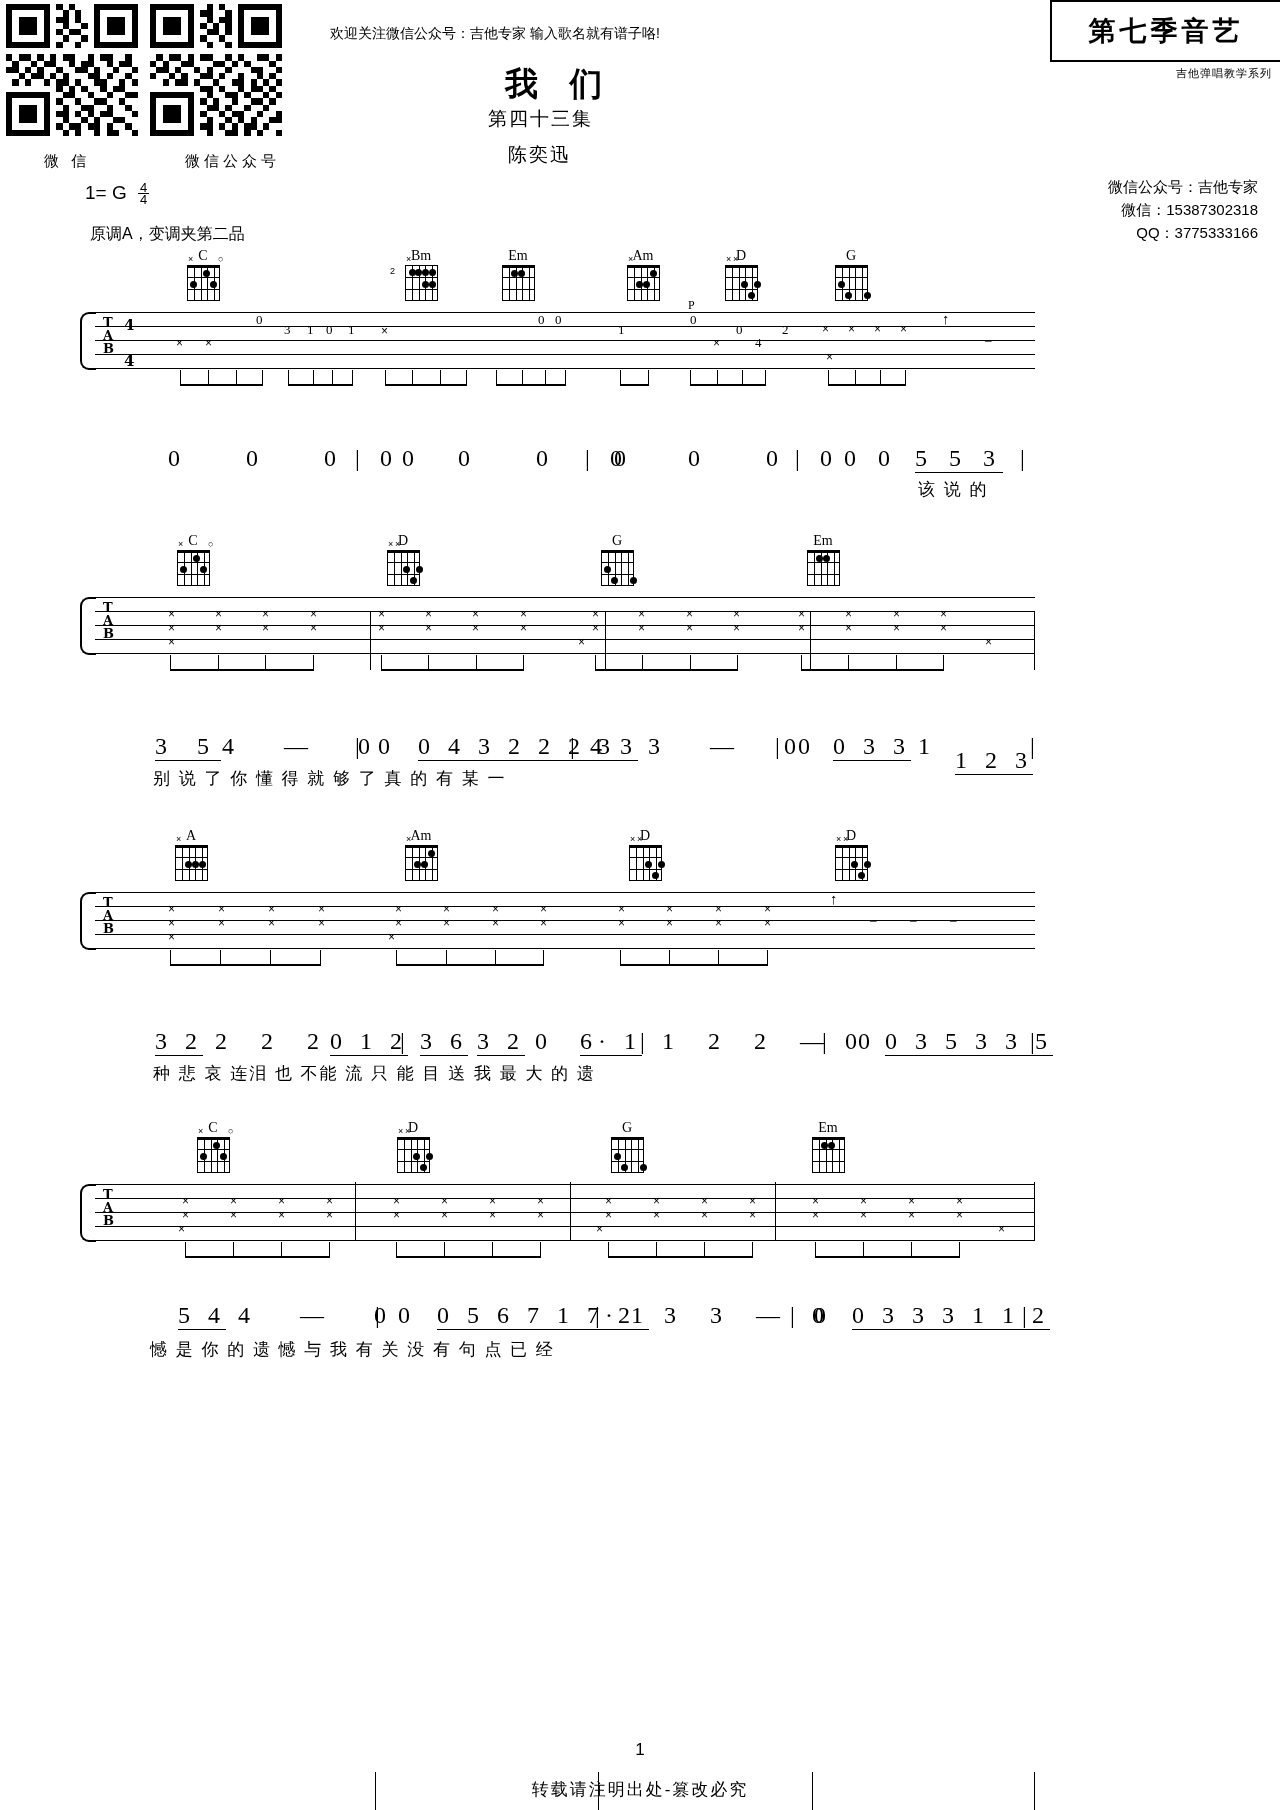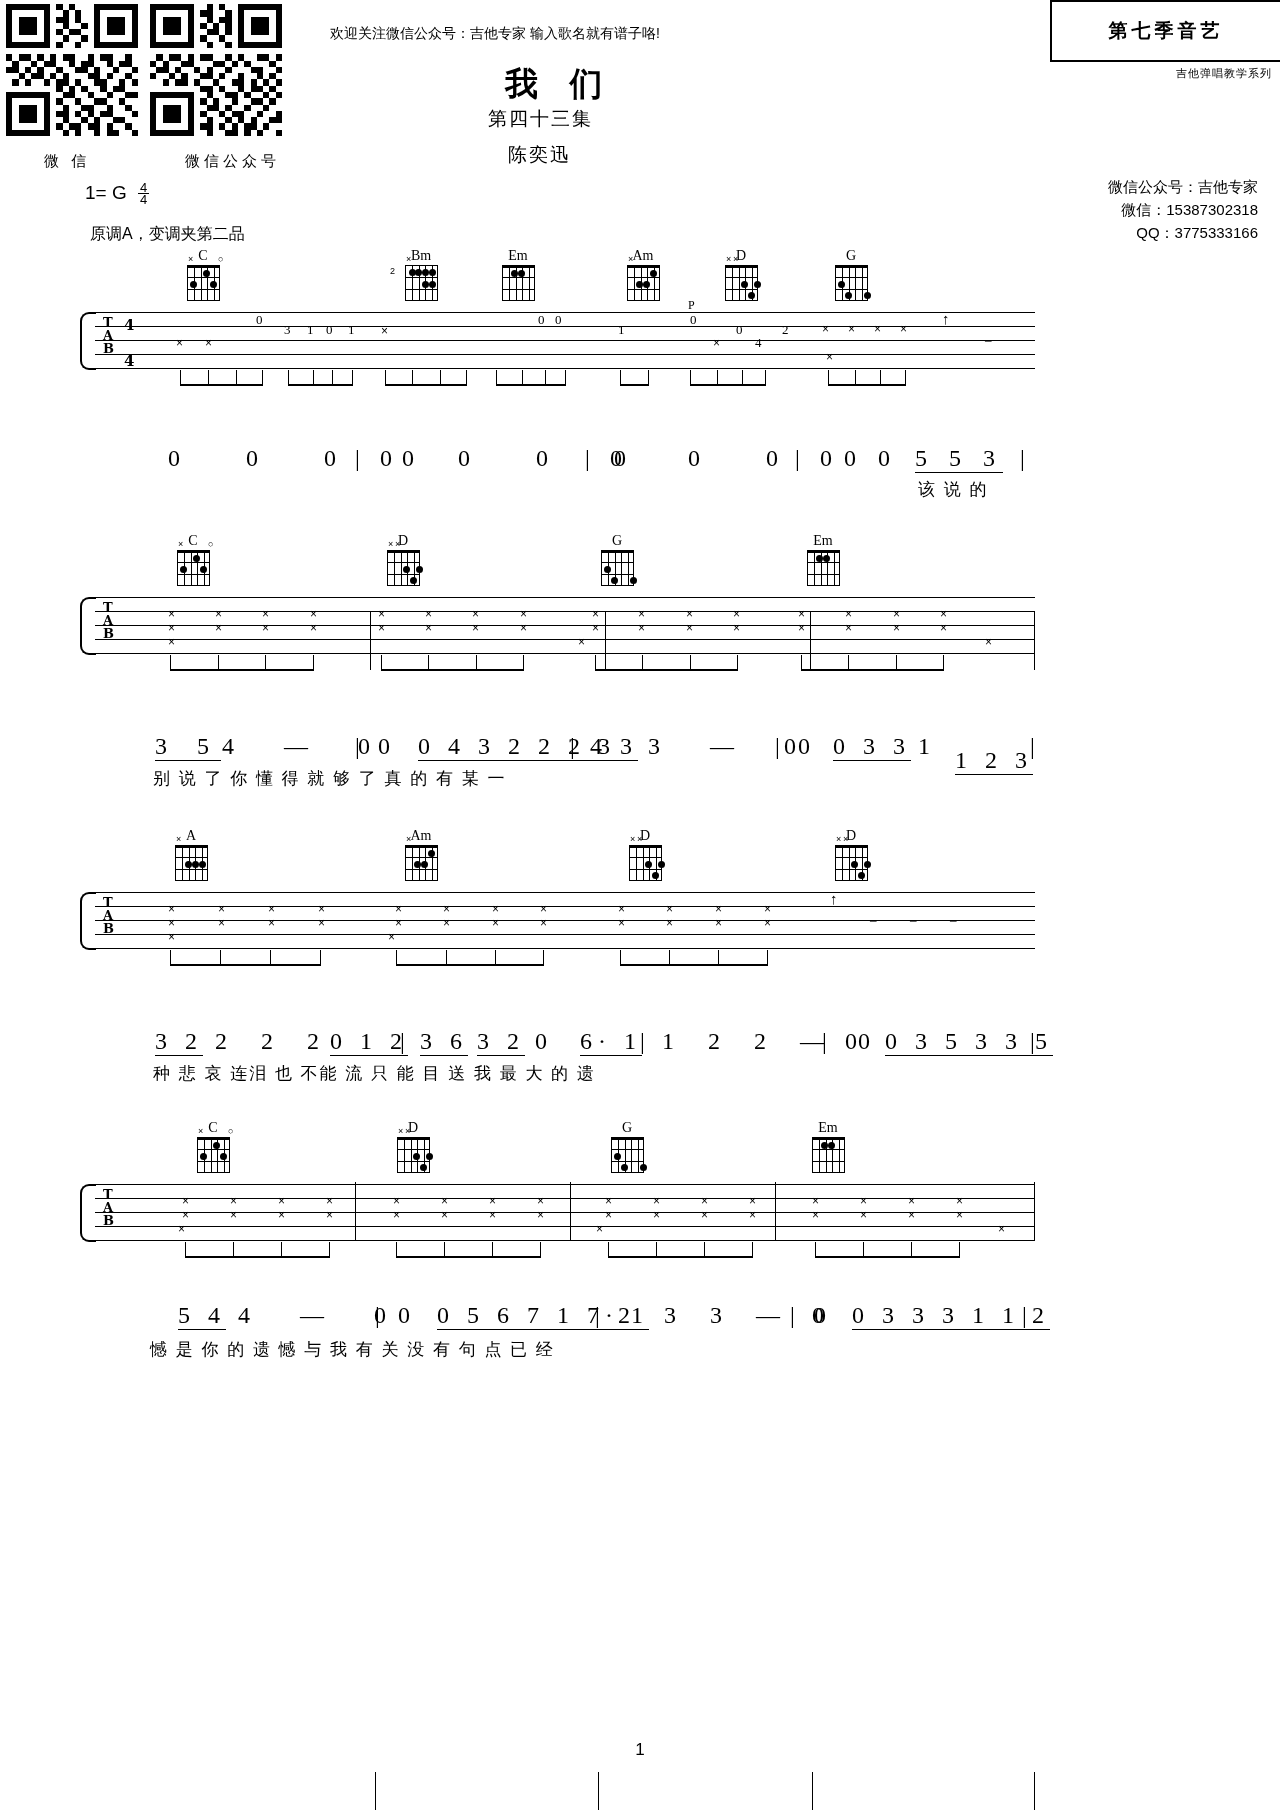--- a/index.html
+++ b/index.html
@@ -29,21 +29,21 @@
     font-size:33px; font-weight:bold; letter-spacing:10px; white-space:nowrap;
   }
   .song-sub { position:absolute; font-size:19px; letter-spacing:2px; white-space:nowrap; }
   .song-artist { position:absolute; font-size:19px; letter-spacing:2px; white-space:nowrap; }
 
   .season-box {
     position:absolute; right:0; top:0; width:230px; height:62px;
     border:2px solid #000; border-right:none; box-sizing:border-box;
     display:flex; align-items:center; justify-content:center;
   }
-  .season-box span { font-family:"DejaVu Serif", serif; font-size:19px; font-weight:bold; letter-spacing:4px; }
+  .season-box span { font-family:"DejaVu Serif", serif; font-size:27px; font-weight:bold; letter-spacing:4px; }
   .season-sub { position:absolute; right:8px; top:66px; font-size:11px; letter-spacing:1px; }
 
   .contact { position:absolute; right:22px; font-size:15px; text-align:right; white-space:nowrap; }
 
   .keyline { position:absolute; font-size:19px; white-space:nowrap; }
   .keyline .frac { display:inline-block; vertical-align:middle; text-align:center; font-size:13px; line-height:11px; margin-left:6px; }
   .keyline .frac .top { display:block; border-bottom:1px solid #000; padding:0 2px; }
   .origline { position:absolute; font-size:16px; white-space:nowrap; }
 
   
@@ -1016,14 +1016,15 @@
     <div class="numrow" style="left:618px;top:130px;letter-spacing:14px;">2 3 3 — 0</div>
     <div class="numrow" style="left:790px;top:130px;">|</div>
     <div class="numrow" style="left:812px;top:130px;">0</div>
     <div class="numrow underline1" style="left:852px;top:130px;letter-spacing:6px;">0 3 3 3 1 1 2</div>
     <div class="numrow" style="left:1022px;top:130px;">|</div>
 
     <div class="lyricrow" style="left:150px;top:166px;">憾          是 你 的 遗 憾 与 我 有 关        没 有 句 点 已 经</div>
   </div>
 
   <div class="footer-num" style="top:1740px;">1</div>
+  <div class="footer-note" style="top:1778px;">转载请注明出处-篡改必究</div>
 
 </div>
 
 </body></html>

